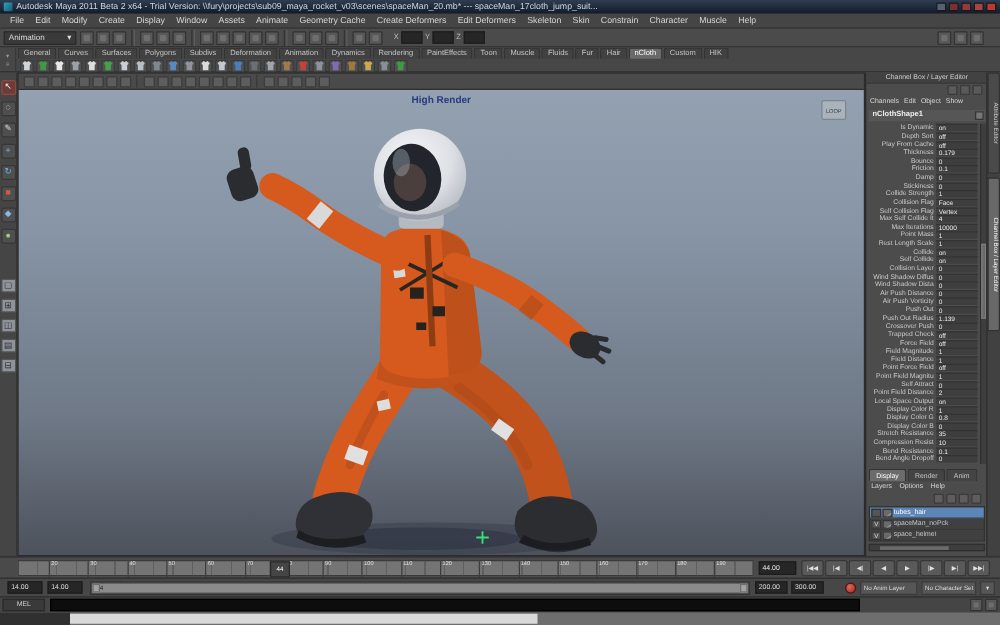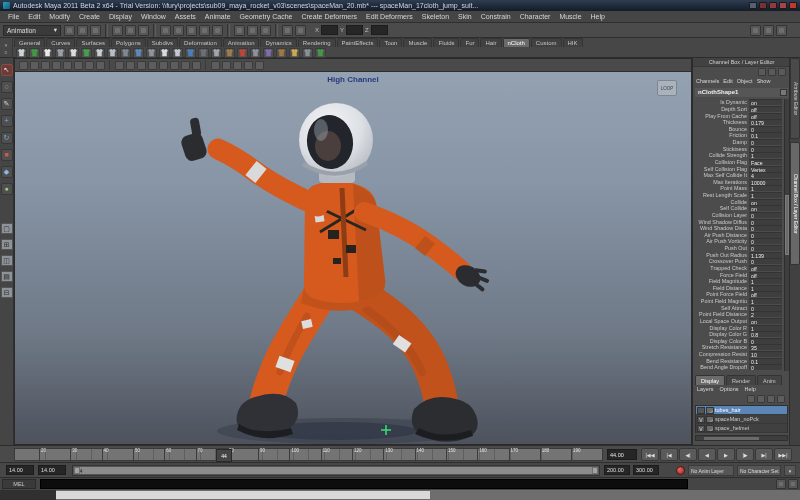--- a/index.html
+++ b/index.html
@@ -381,21 +381,21 @@
         <div class="picon"></div>
         <div class="picon"></div>
         <div class="psep"></div>
         <div class="picon"></div>
         <div class="picon"></div>
         <div class="picon"></div>
         <div class="picon"></div>
         <div class="picon"></div>
       </div>
     <div id="canvas">
-      <div id="hq">High Channel</div>
+      <div id="hq">High Render</div>
       <div id="vp-corner">LOOP</div>
       <svg width="676" height="372" viewBox="0 0 676 372">
         <defs>
           <radialGradient id="hg" cx="40%" cy="32%" r="75%">
             <stop offset="0%" stop-color="#f4f5f7"></stop>
               <stop offset="60%" stop-color="#dcdfe4"></stop>
               <stop offset="100%" stop-color="#b3b8c0"></stop>
           </radialGradient>
         </defs>
 

